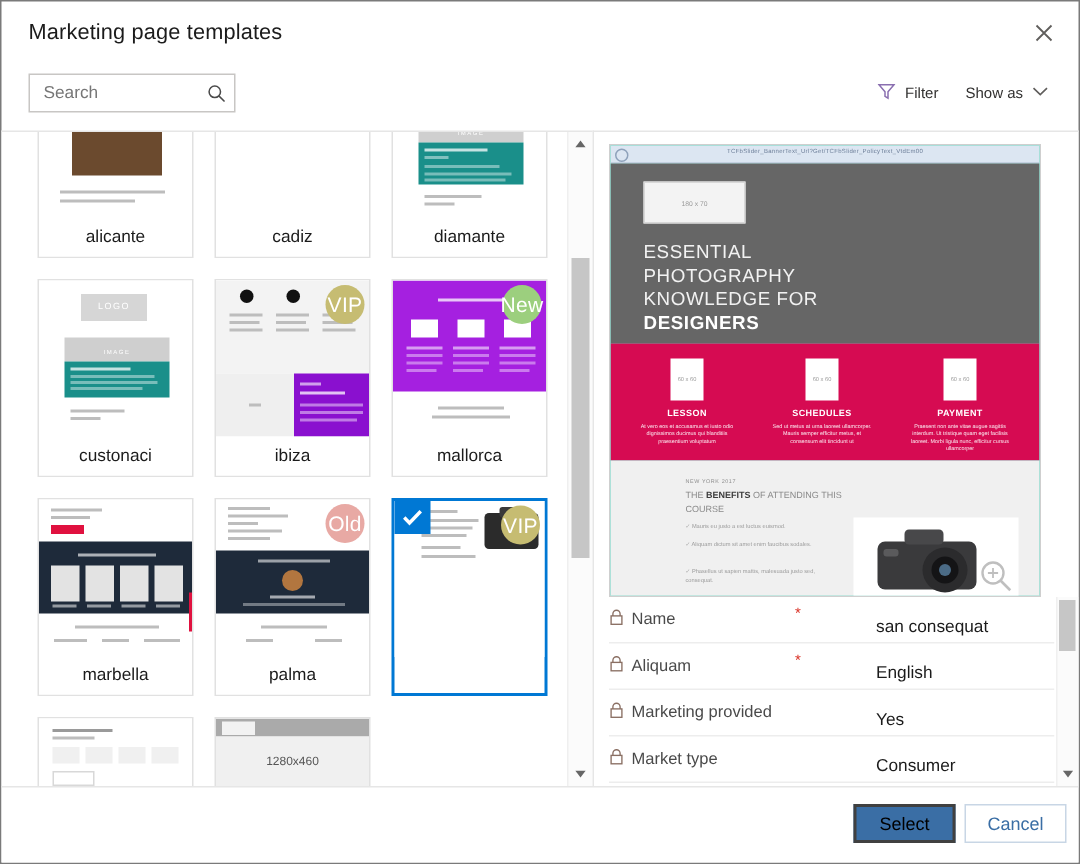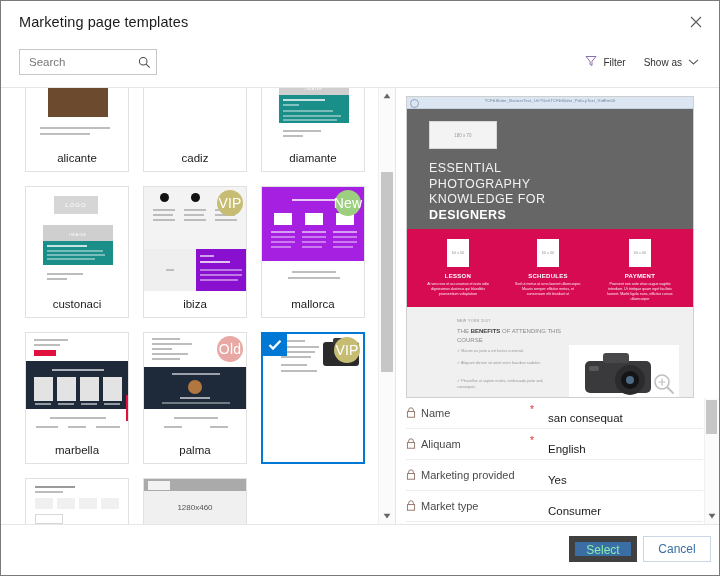--- a/index.html
+++ b/index.html
@@ -173,21 +173,21 @@
     position:absolute;right:14px;top:38px;width:110px;height:54px;background:#fff;
   }
   .cam{position:absolute;}
   .pv-mag{position:absolute;right:18px;bottom:4px;width:22px;height:22px;opacity:.55;}
   
   .props{
     position:absolute;left:10px;top:310px;right:16px;bottom:0;overflow:hidden;
   }
   .prow{
     position:relative;height:30px;border-bottom:1px solid #ededed;
-    display:flex;align-items:center;cursor:pointer;
+    display:flex;align-items:center;cursor:pointer;gap:36px;
   }
   .plabel{
     display:flex;align-items:center;gap:5px;
     width:120px;font-size:11px;color:#4a4a4a;flex:0 0 auto;
   }
   .req{position:absolute;left:124px;top:6px;color:#d93025;font-size:10px;}
   .pval{
     font-size:11.5px;color:#1b1b1b;margin-left:22px;
     align-self:flex-end;padding-bottom:4px;
   }
@@ -200,21 +200,21 @@
   
   .footer{
     height:50px;flex:0 0 auto;position:relative;background:#fff;
     border-top:1px solid #e6e6e6;
   }
   .btn{
     position:absolute;top:11px;height:26px;min-width:68px;
     font-size:12px;font-family:"Liberation Sans", sans-serif;
     cursor:pointer;box-sizing:border-box;
   }
-  .btn-pri{right:68px;background:#3a6ea5;border:6px solid #404040;color:#86efac;}
+  .btn-pri{right:68px;background:#3a6ea5;border:2px solid #404040;color:#000000;}
   .btn-sec{right:-6px;background:#fff;border:1px solid #c8d6e5;color:#3a6ea5;}
   .btn-pri{right:82px;}
   .btn-sec{right:8px;}
 </style>
 </head>
 <body>
 
 <div class="dialog">
 
   <div class="hdr">

